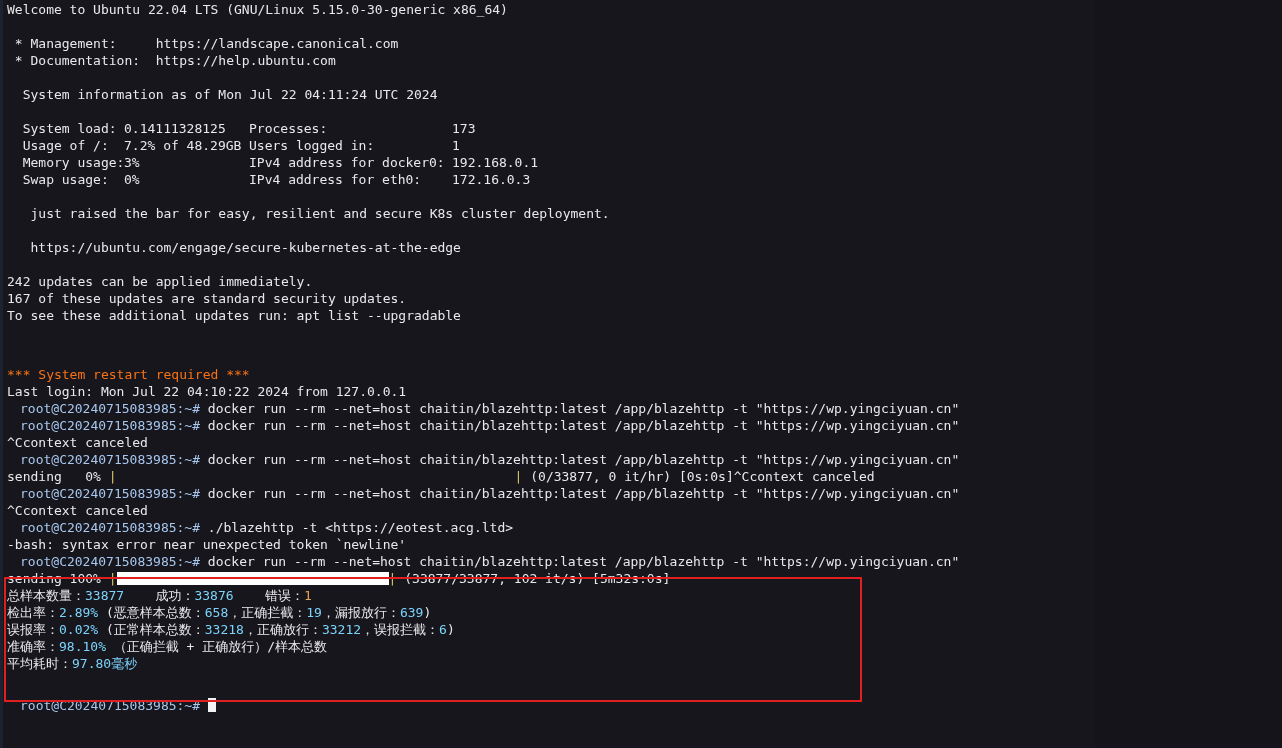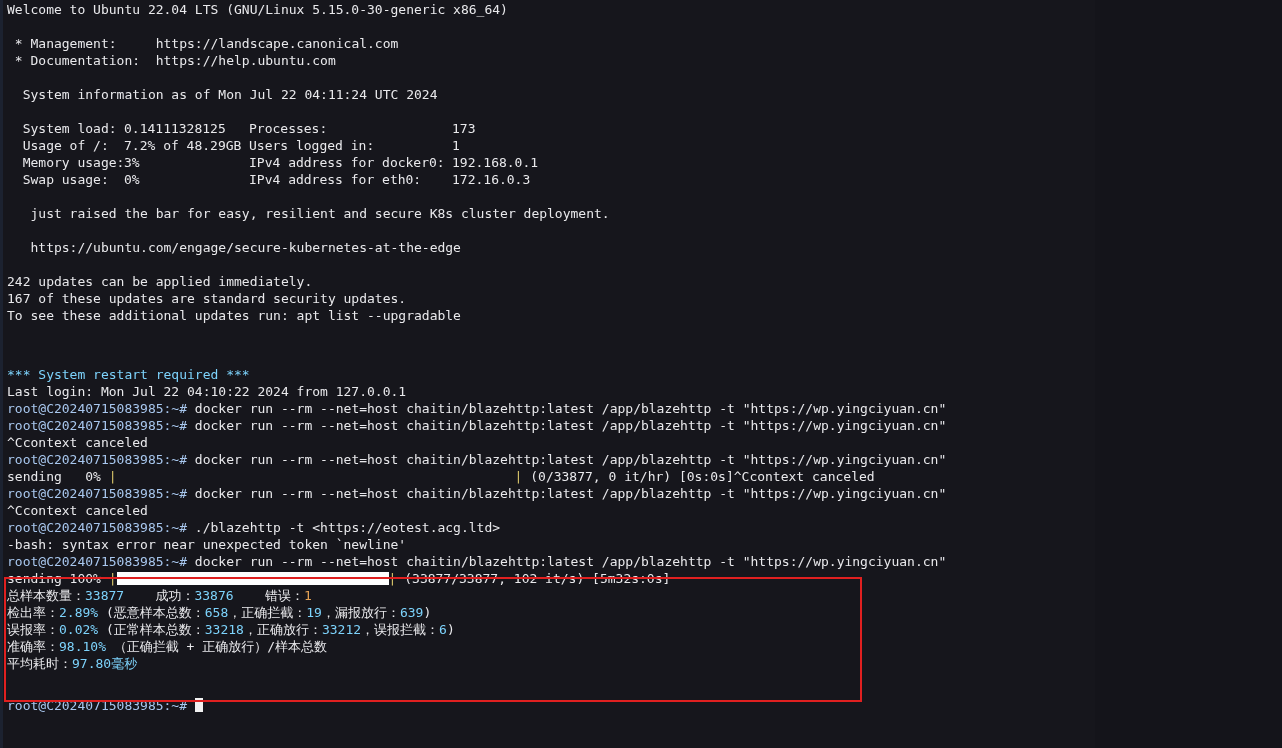--- a/index.html
+++ b/index.html
@@ -35,23 +35,23 @@
   .line {
     white-space: pre;
     height: 17px;
     line-height: 17px;
   }
   .blank { height: 17px; }
   .halfblank { height: 8px; }
 
   
   .c-white   { color: #e9e9ec; }
-  .c-blue    { color: #a8c7ee; }
+  .c-blue    { color: #a8c7ee; margin-left: 13px; }
   .c-num     { color: #7dd3fc; }
-  .c-amber   { color: #7dd3fc; }
+  .c-amber   { color: #f97316; }
   .c-orange  { color: #e6a255; }
   .pbar-delim { color: #d8c56a; }
   .pbar-empty {
     display: inline-block;
     width: 398px;
     height: 12px;
     vertical-align: -2px;
   }
   .pbar-full {
     display: inline-block;

